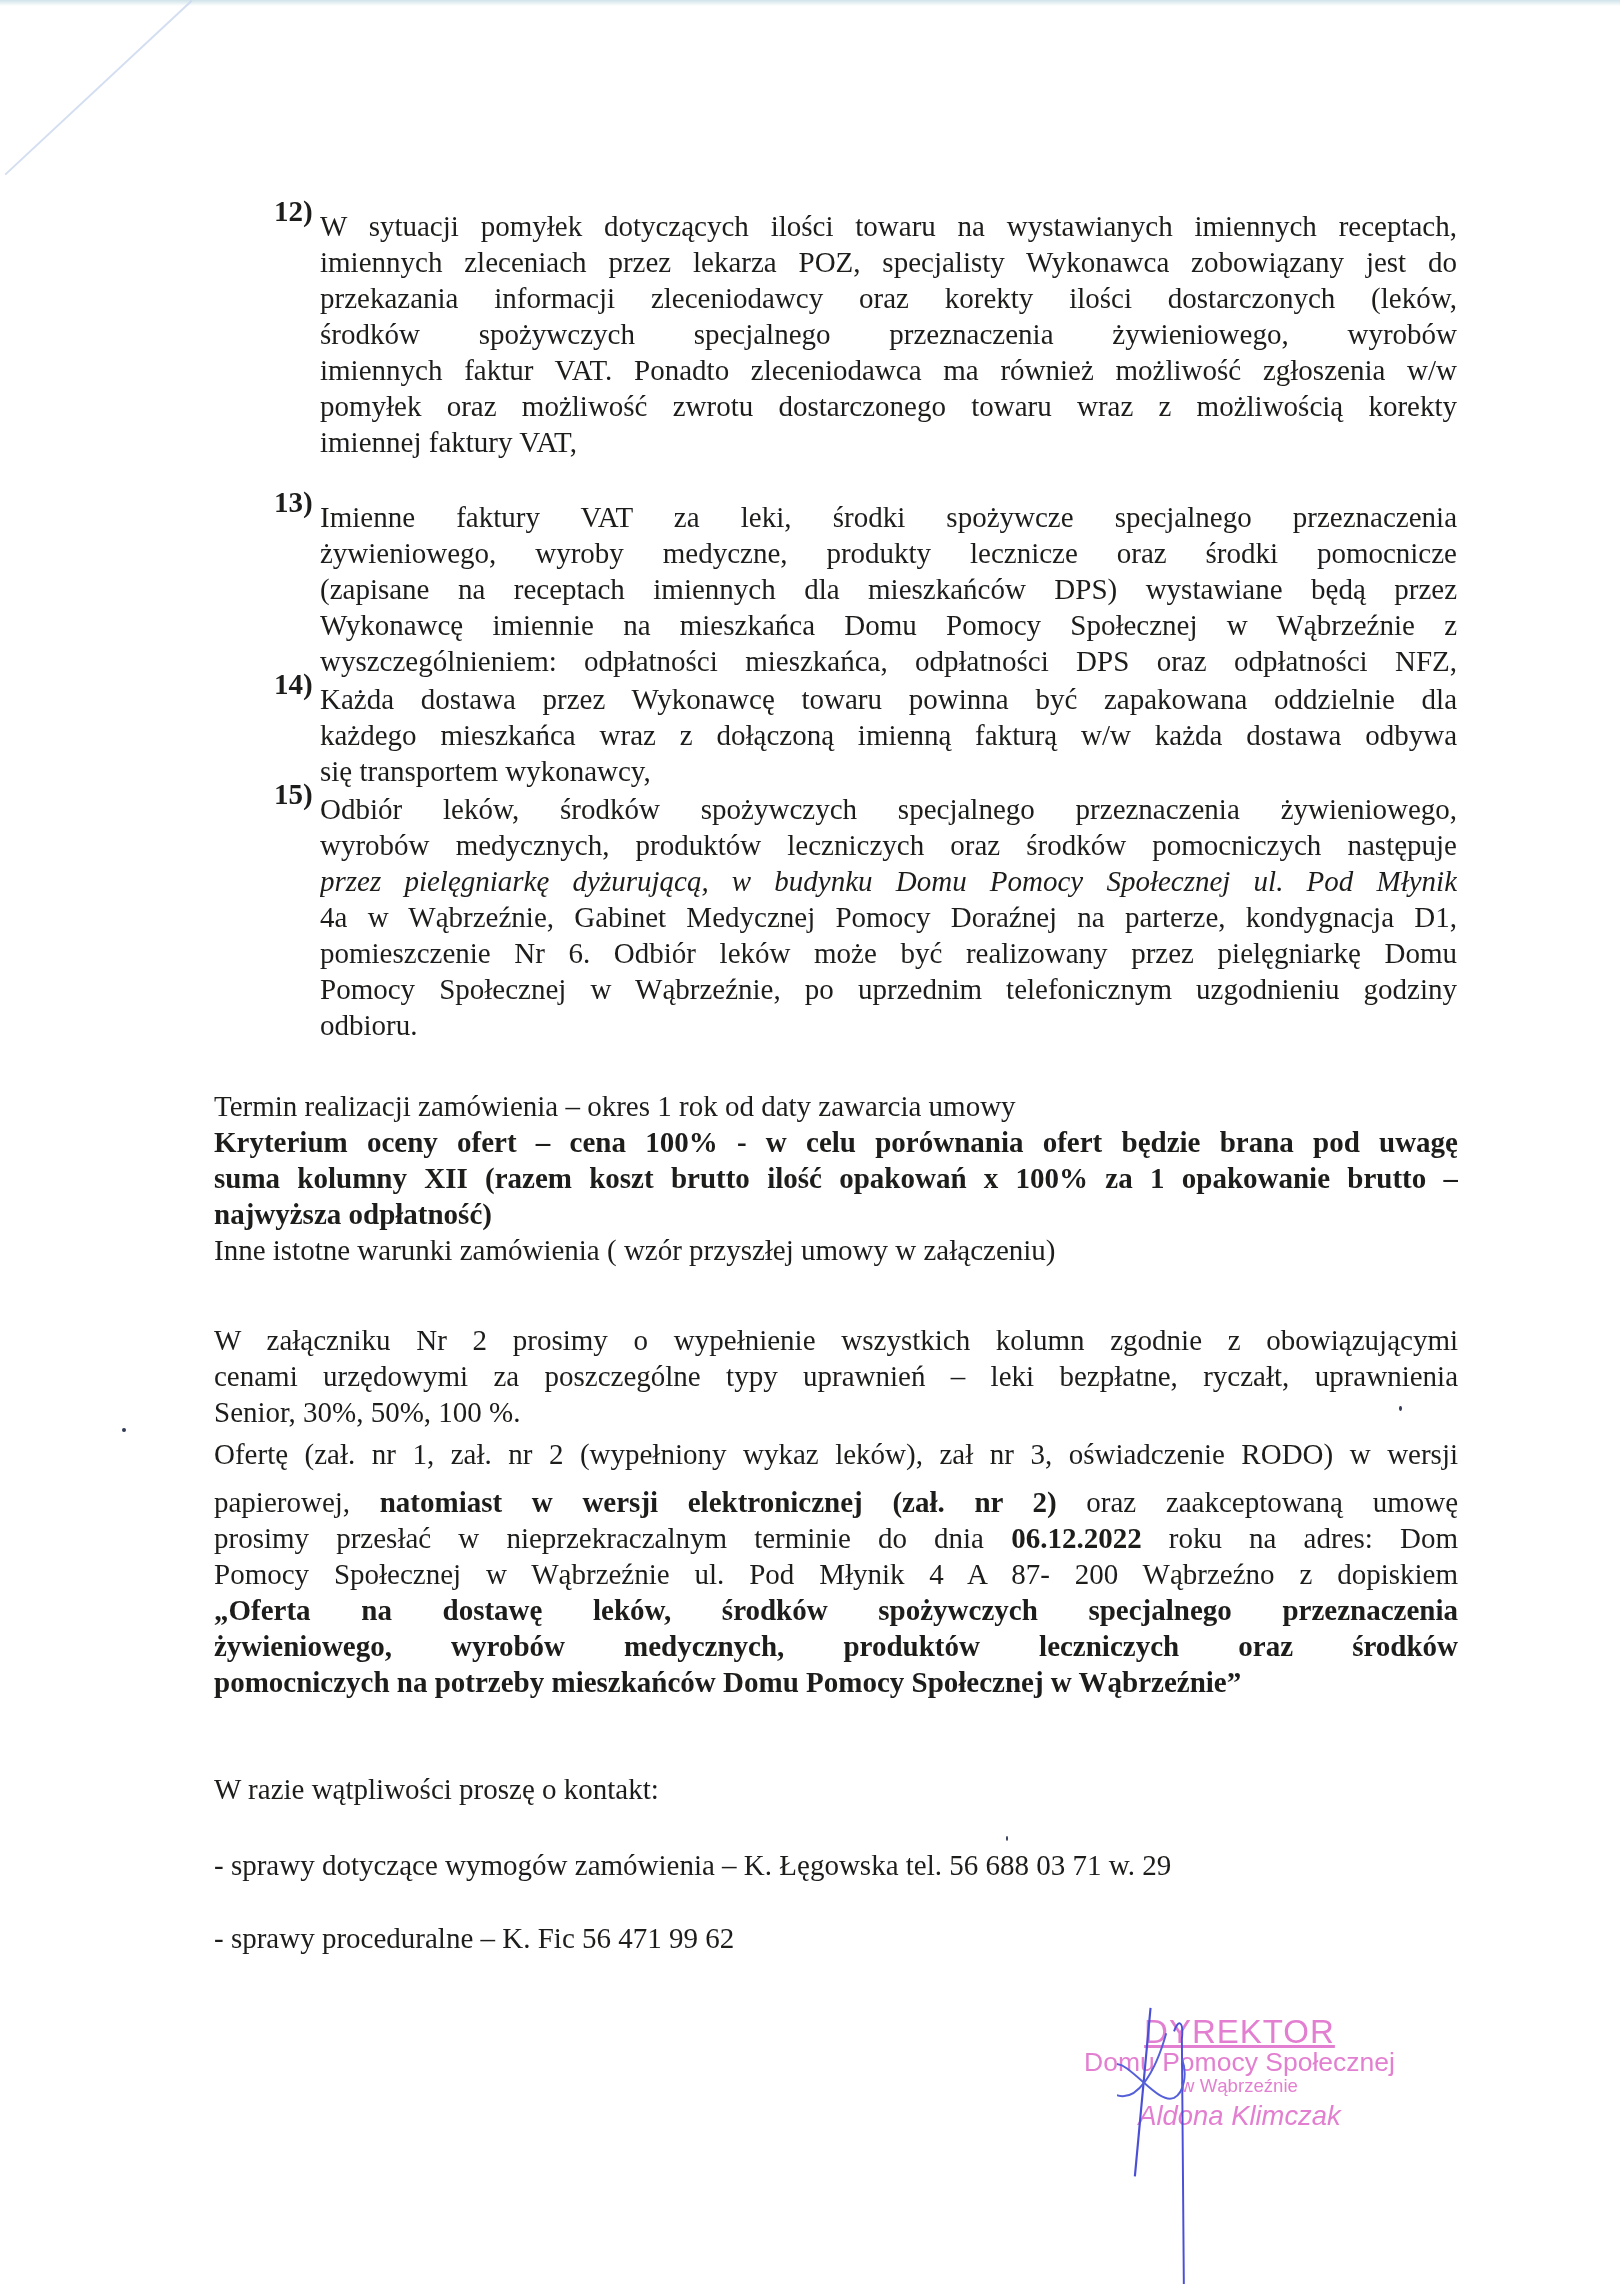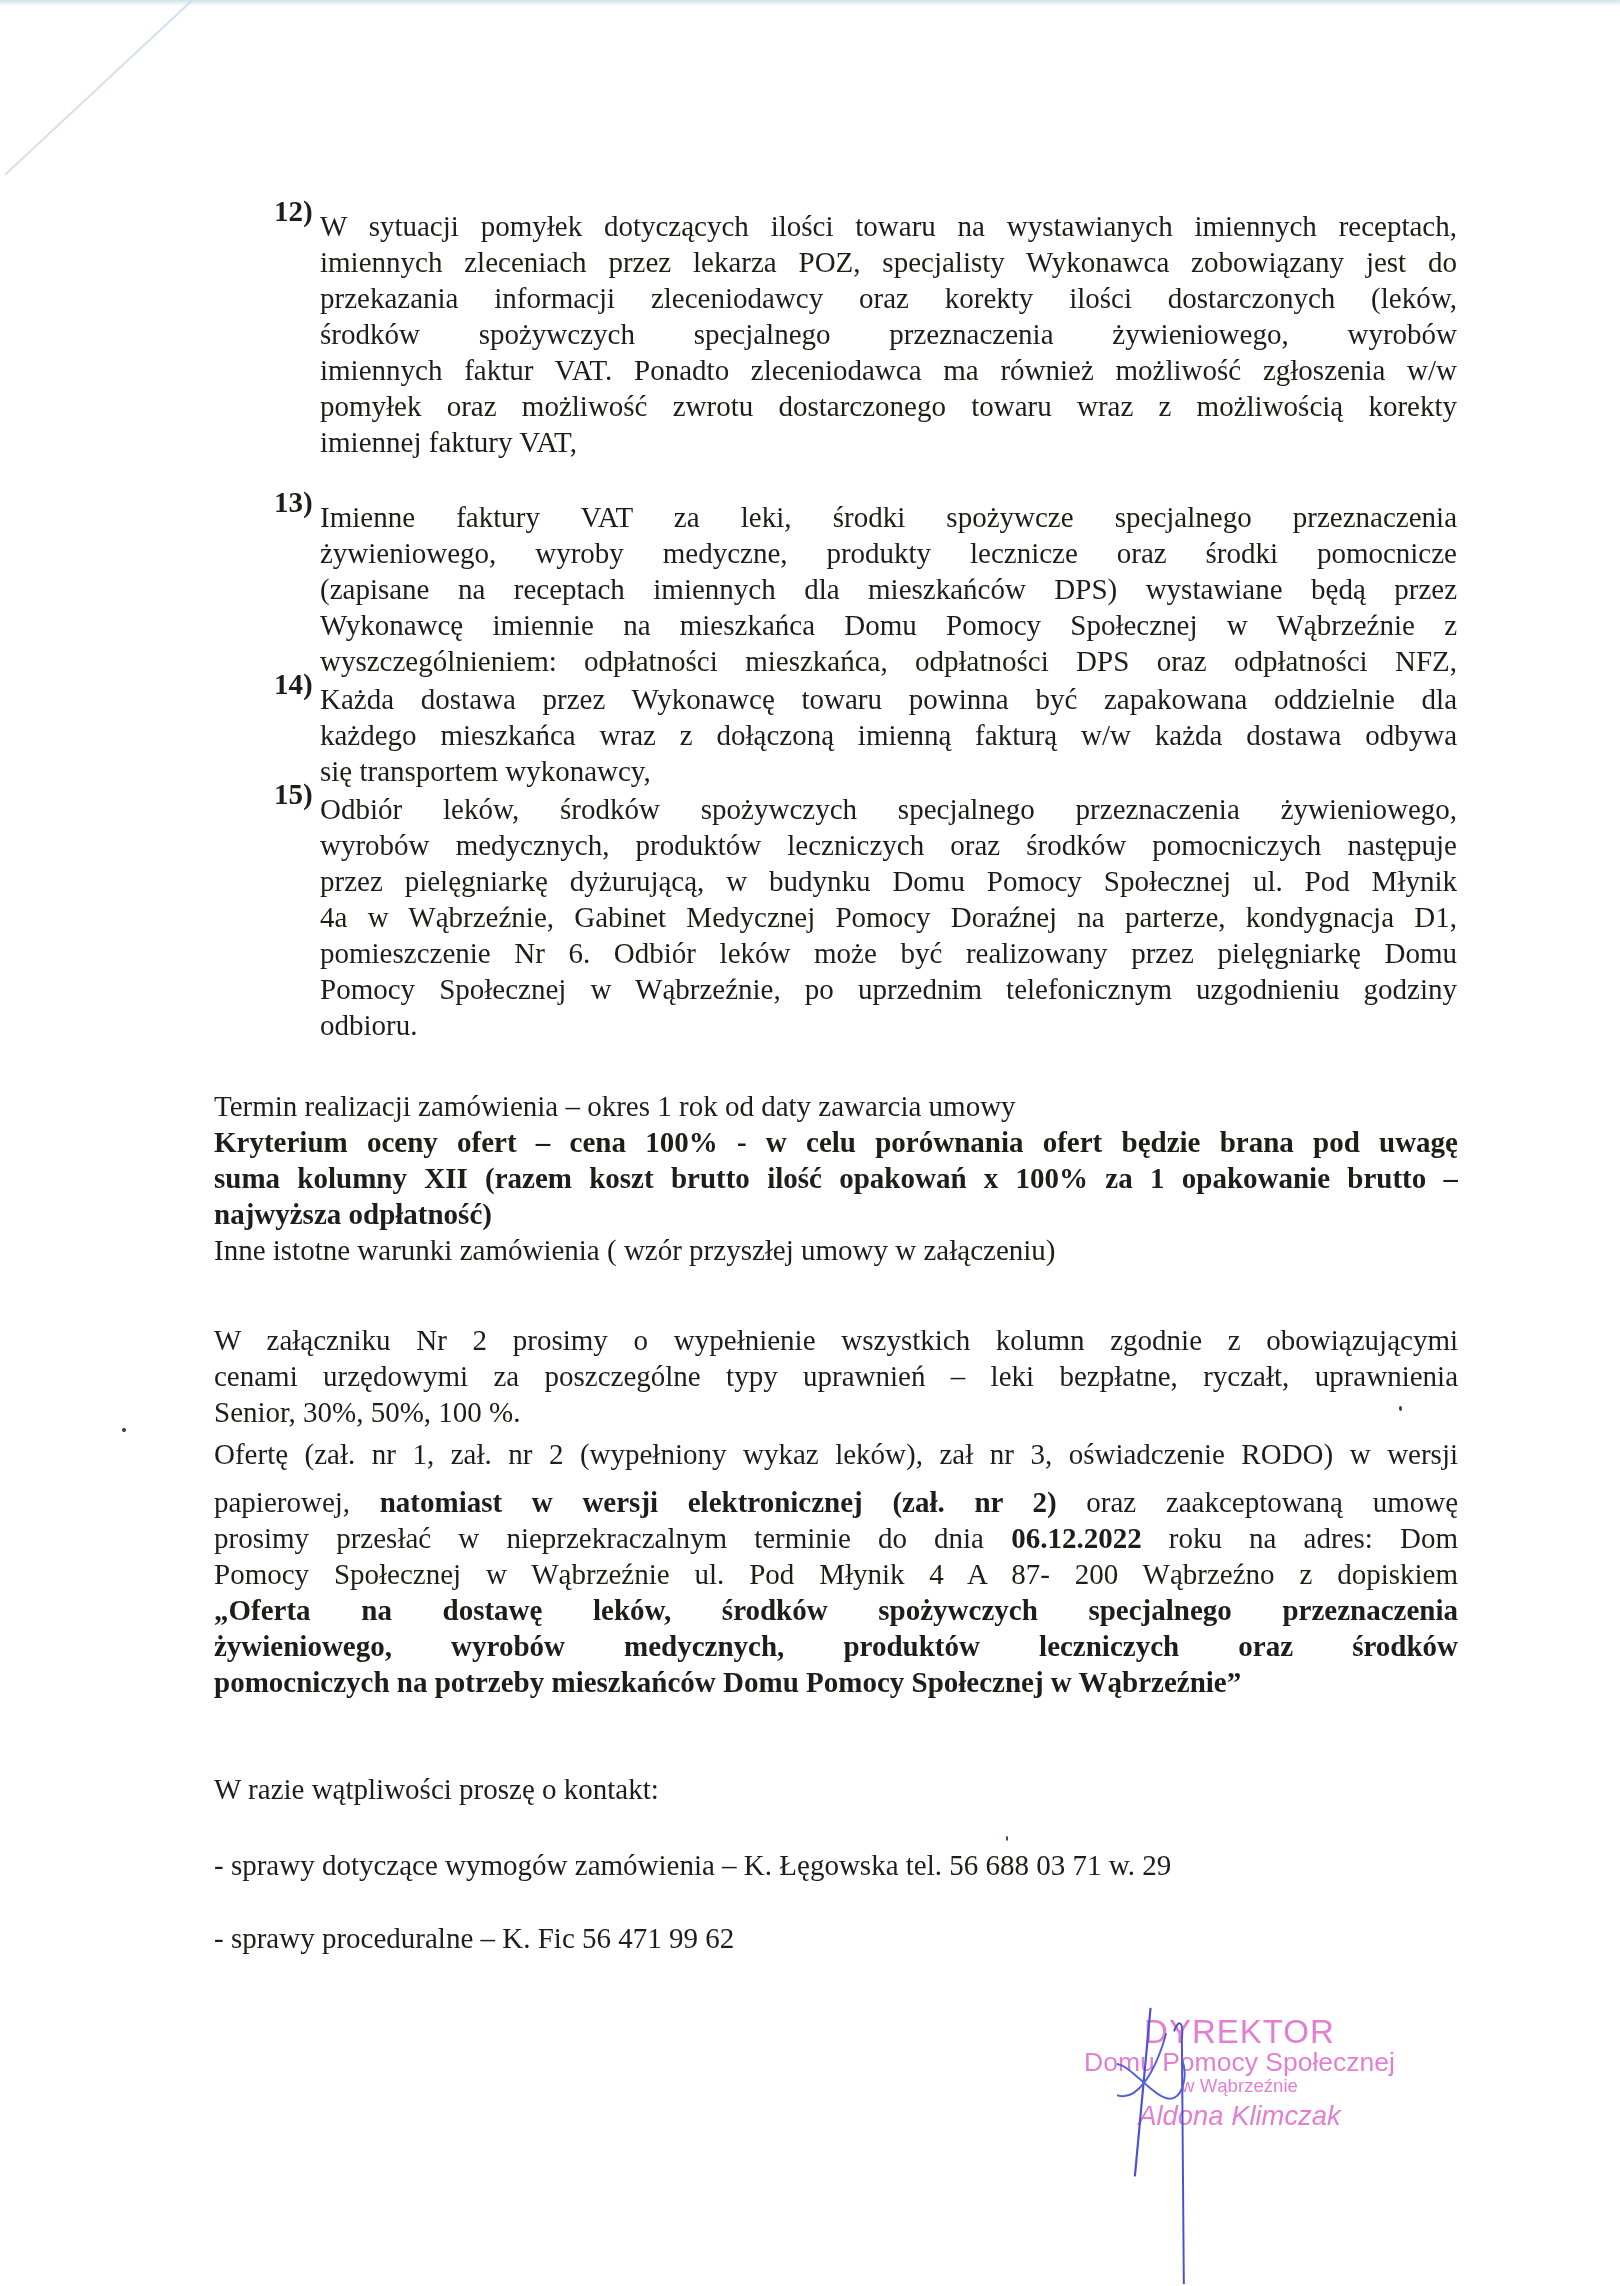--- a/index.html
+++ b/index.html
@@ -12,21 +12,21 @@
   .block { position: absolute; font-size: 29px; line-height: 36px; }
   .line { display: block; white-space: nowrap; height: 36px; text-align: justify; text-align-last: justify; }
   .line.last { text-align: center; text-align-last: left; }
   .list-item { position: absolute; left: 274px; width: 1183px; }
   .list-num { position: absolute; left: 0; top: 0; font-weight: bold; width: 46px; }
   .list-body { position: absolute; left: 46px; width: 1137px; margin-top: 15px; }
   .para { left: 214px; width: 1244px; }
   b, .bold { font-weight: bold; }
   .stamp { position: absolute; left: 1063px; top: 2014px; width: 353px; height: 127px;
            font-family: "Liberation Sans", "DejaVu Sans", sans-serif; color: #e37fd0; text-align: center; }
-  .stamp-title { font-size: 33px; line-height: 35px; letter-spacing: 1px; }
+  .stamp-title { font-size: 33px; line-height: 35px; letter-spacing: 1px; text-decoration: underline; }
   .stamp-org { font-size: 26.5px; line-height: 27.4px; }
   .stamp-town { font-size: 18.6px; line-height: 19.6px; }
   .stamp-name { font-size: 27.4px; line-height: 39px; font-style: italic; }
   .signature { position: absolute; left: 1117px; top: 2000px; width: 118px; height: 284px; }
   .speck { position: absolute; width: 3.9px; height: 3.9px; border-radius: 50%; background: #333a55; }
 </style>
 </head>
 <body>
 
 <div class="scan-edge"></div>
@@ -63,21 +63,21 @@
     <span class="line" style="white-space: normal; overflow: hidden;">każdego mieszkańca wraz z dołączoną imienną fakturą w/w każda dostawa odbywa</span>
     <span class="line last" style="white-space: normal; overflow: hidden;">się transportem wykonawcy,</span>
   </div>
 </div>
 
 <div class="block list-item" style="top:776px;">
   <span class="list-num">15)</span>
   <div class="list-body">
     <span class="line" style="white-space: normal; overflow: hidden;">Odbiór leków, środków spożywczych specjalnego przeznaczenia żywieniowego,</span>
     <span class="line" style="white-space: normal; overflow: hidden;">wyrobów medycznych, produktów leczniczych oraz środków pomocniczych następuje</span>
-    <span class="line" style="white-space: normal; overflow: hidden;">przez pielęgniarkę dyżurującą, w budynku Domu Pomocy Społecznej ul. Pod Młynik</span>
+    <span class="line" style="white-space: normal; overflow: hidden; font-style: italic;">przez pielęgniarkę dyżurującą, w budynku Domu Pomocy Społecznej ul. Pod Młynik</span>
     <span class="line" style="white-space: normal; overflow: hidden;">4a w Wąbrzeźnie, Gabinet Medycznej Pomocy Doraźnej na parterze, kondygnacja D1,</span>
     <span class="line" style="white-space: normal; overflow: hidden;">pomieszczenie Nr 6. Odbiór leków może być realizowany przez pielęgniarkę Domu</span>
     <span class="line" style="white-space: normal; overflow: hidden;">Pomocy Społecznej w Wąbrzeźnie, po uprzednim telefonicznym uzgodnieniu godziny</span>
     <span class="line last" style="white-space: normal; overflow: hidden;">odbioru.</span>
   </div>
 </div>
 
 <div class="block para" style="top:1088px;">
   <span class="line last" style="white-space: normal; overflow: hidden;">Termin realizacji zamówienia – okres 1 rok od daty zawarcia umowy</span>
   <span class="line bold" style="white-space: normal; overflow: hidden;">Kryterium oceny ofert – cena 100% - w celu porównania ofert będzie brana pod uwagę</span>

